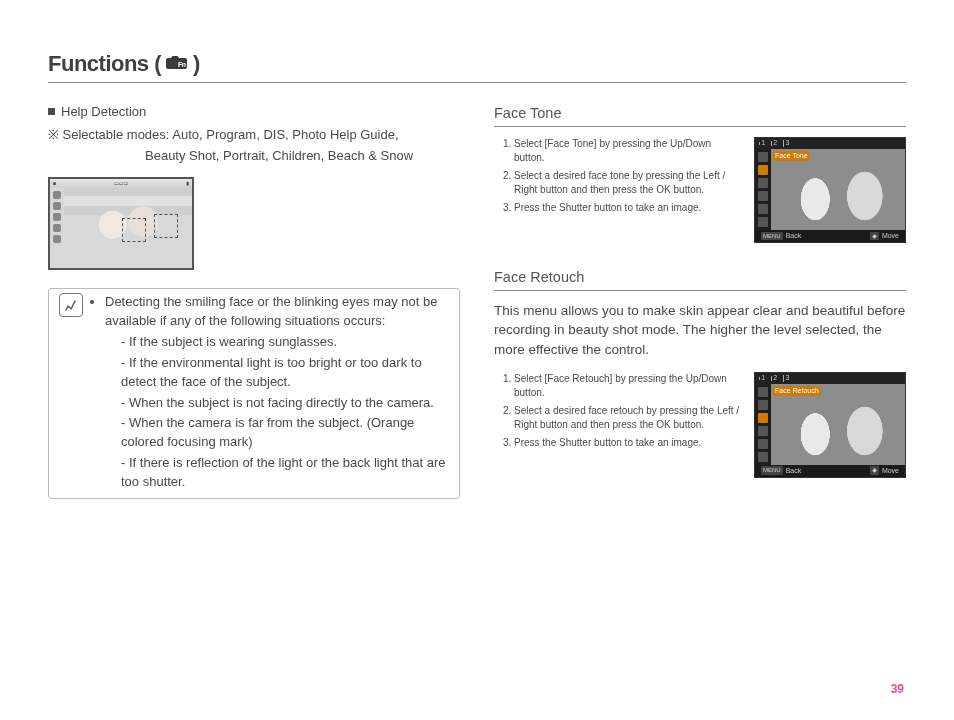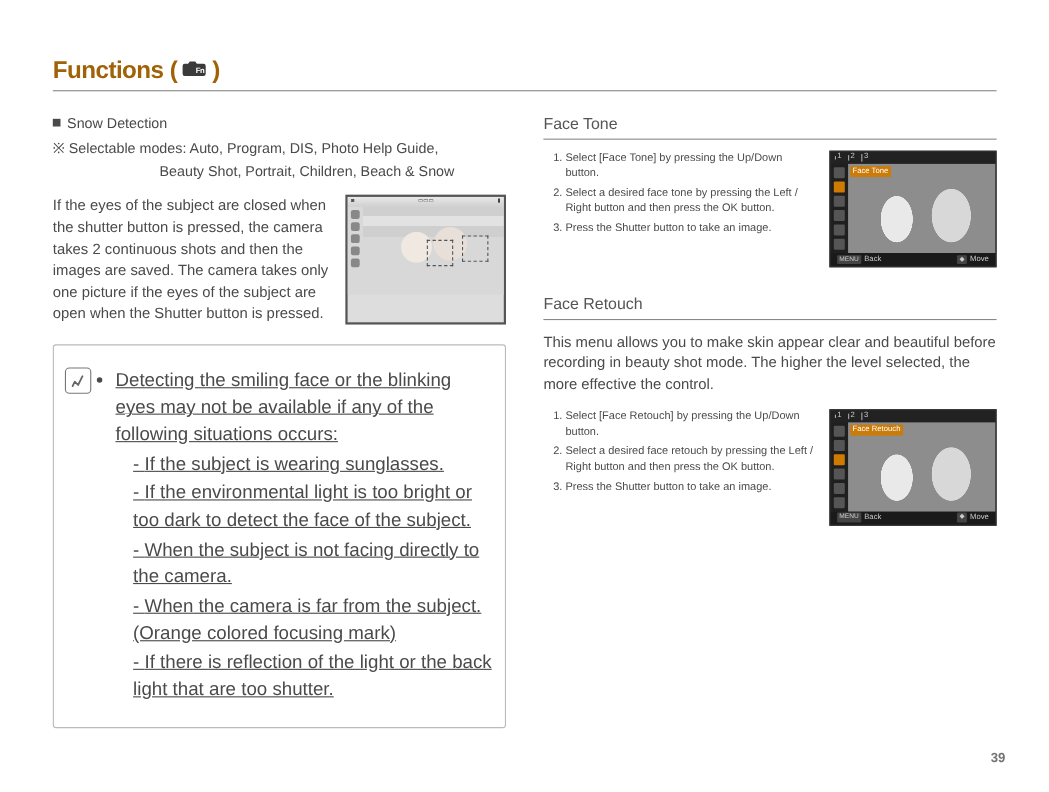--- a/index.html
+++ b/index.html
@@ -24,21 +24,21 @@
   .title-row {
     display: flex;
     align-items: baseline;
     border-bottom: 1px solid #888;
     padding-bottom: 2px;
     margin-bottom: 20px;
   }
   .title {
     font-size: 22px;
     font-weight: bold;
-    color: #a16207;
+    color: #404040;
     letter-spacing: -0.5px;
     display: flex;
     align-items: flex-start;
     gap: 4px;
   }
   .title .fn-icon {
     display: inline-block;
     vertical-align: middle;
   }
   .cols {
@@ -104,23 +104,22 @@
     border: 1.5px dashed #555;
     width: 22px; height: 22px;
   }
   .cam-thumb .photo .fb1 { left: 58px; top: 30px; }
   .cam-thumb .photo .fb2 { left: 90px; top: 26px; }
   .note-box {
     border: 1px solid #bbb;
     border-radius: 3px;
     display: flex;
     gap: 8px;
-    padding: 20px 10px;
-    font-size: 17px;
-    text-decoration: underline;
+    padding: 4px 10px;
+    font-size: 13px;
   }
   .note-box .icon {
     width: 22px; height: 22px; flex: 0 0 auto;
     border: 1.3px solid #777; border-radius: 4px;
     display: flex; align-items: center; justify-content: center;
     color: #555; font-size: 14px;
   }
   .note-box ul { margin: 0; padding: 0 0 0 14px; }
   .note-box li { margin-bottom: 2px; }
   .note-box .dash-list { list-style: none; padding: 0; margin: 2px 0 0 0; }
@@ -196,24 +195,24 @@
     align-items: center;
     justify-content: space-between;
     padding: 0 6px;
     color: #ccc;
     font-size: 7px;
   }
   .osd .bottom-bar .btn { display: flex; align-items: center; gap: 3px; }
   .osd .bottom-bar .key { background: #444; padding: 0 2px; border-radius: 1px; font-size: 6px; }
   .page-num {
     position: absolute;
-    right: 40px;
+    right: 50px;
     bottom: 22px;
     font-size: 12px;
-    color: #737373;
+    color: #ec4899;
     font-weight: bold;
   }
 </style>
 </head>
 <body>
 
 <div class="page">
 
   <div class="title-row">
     <div class="title">
@@ -226,35 +225,34 @@
       </span>
       <span>)</span>
     </div>
   </div>
 
   <div class="cols">
 
     <div class="col">
       <div class="sub-bullet">
         <span class="sq"></span>
-        <span>Snow Detection</span>
+        <span>Help Detection</span>
       </div>
 
       <div class="modes-row">
         <div class="modes-label-col">
           <span>※ Selectable modes:</span>
           <span>Auto, Program, DIS, Photo Help Guide,</span>
         </div>
       </div>
       <div class="modes-row" style="margin-top:-8px;">
         <span class="line2">Beauty Shot, Portrait, Children, Beach &amp; Snow</span>
       </div>
 
       <div class="blink-block">
-        <div class="blink-text">If the eyes of the subject are closed when the shutter button is pressed, the camera takes 2 continuous shots and then the images are saved. The camera takes only one picture if the eyes of the subject are open when the Shutter button is pressed.</div>
         <div class="cam-thumb">
           <div class="top-icons">
             <span>◙</span>
             <span>▭▭▭</span>
             <span>▮</span>
           </div>
           <div class="photo-row">
             <div class="side-icons">
               <span class="dot"></span>
               <span class="dot"></span>

